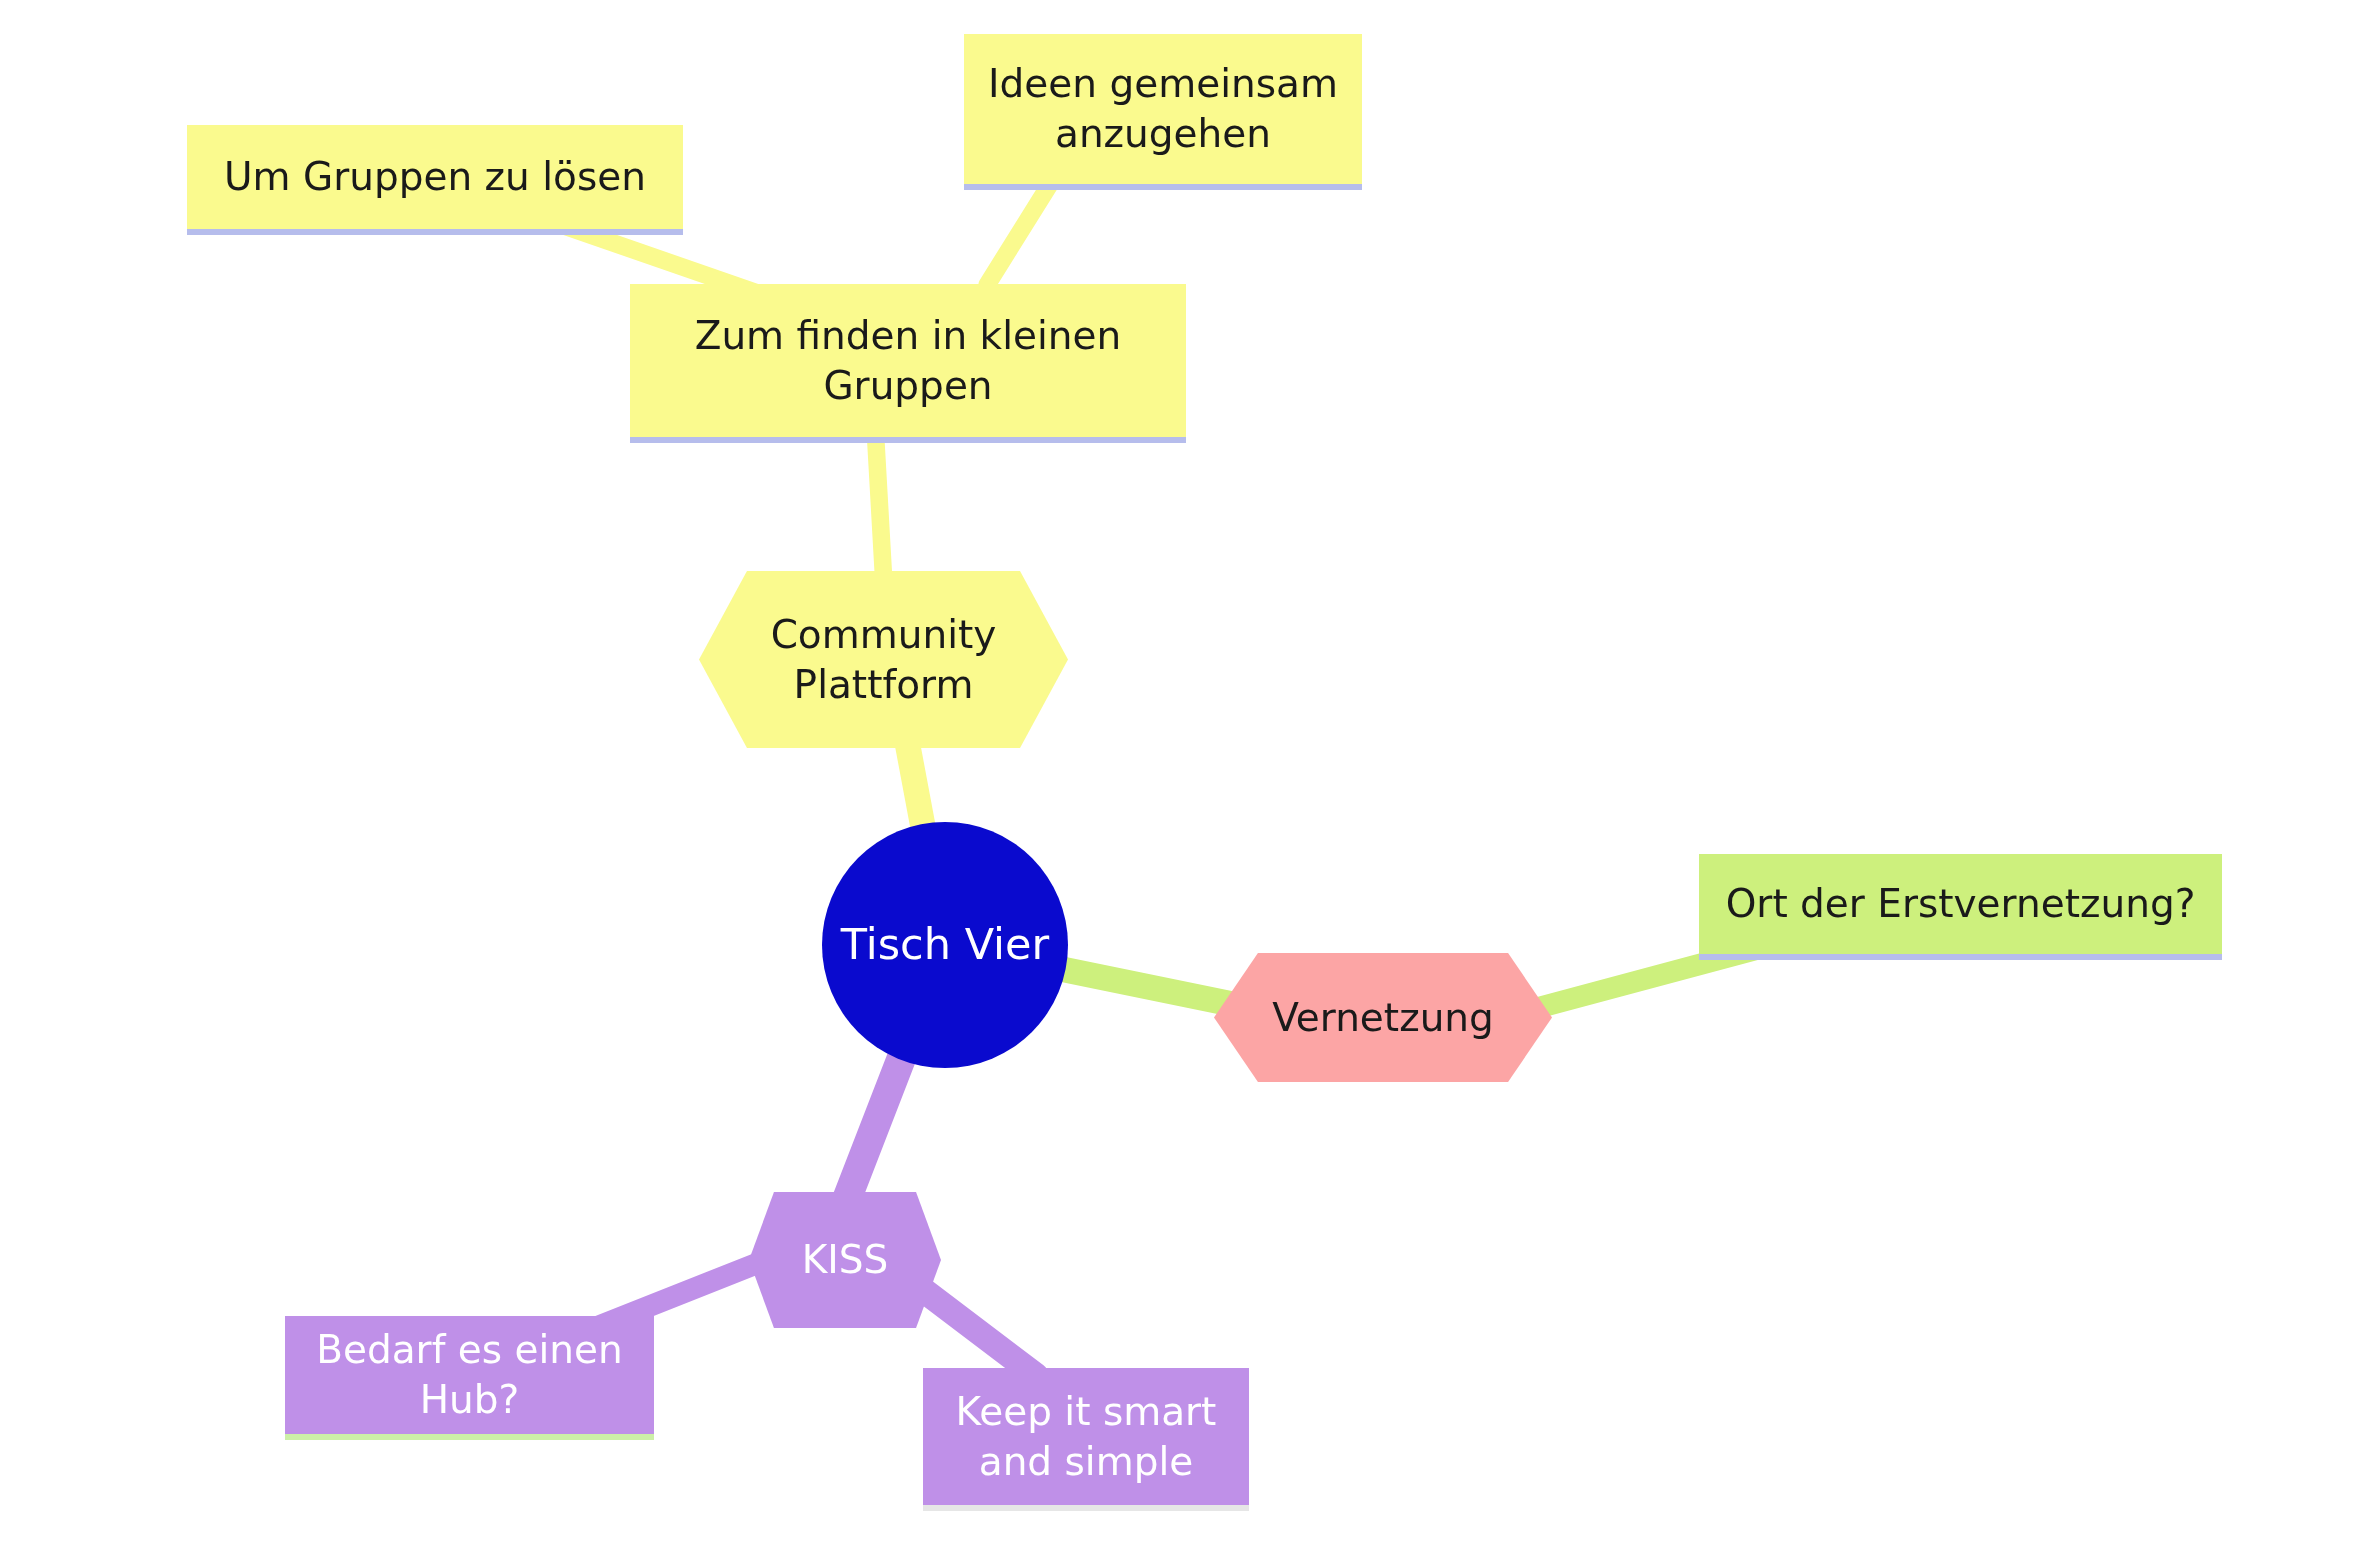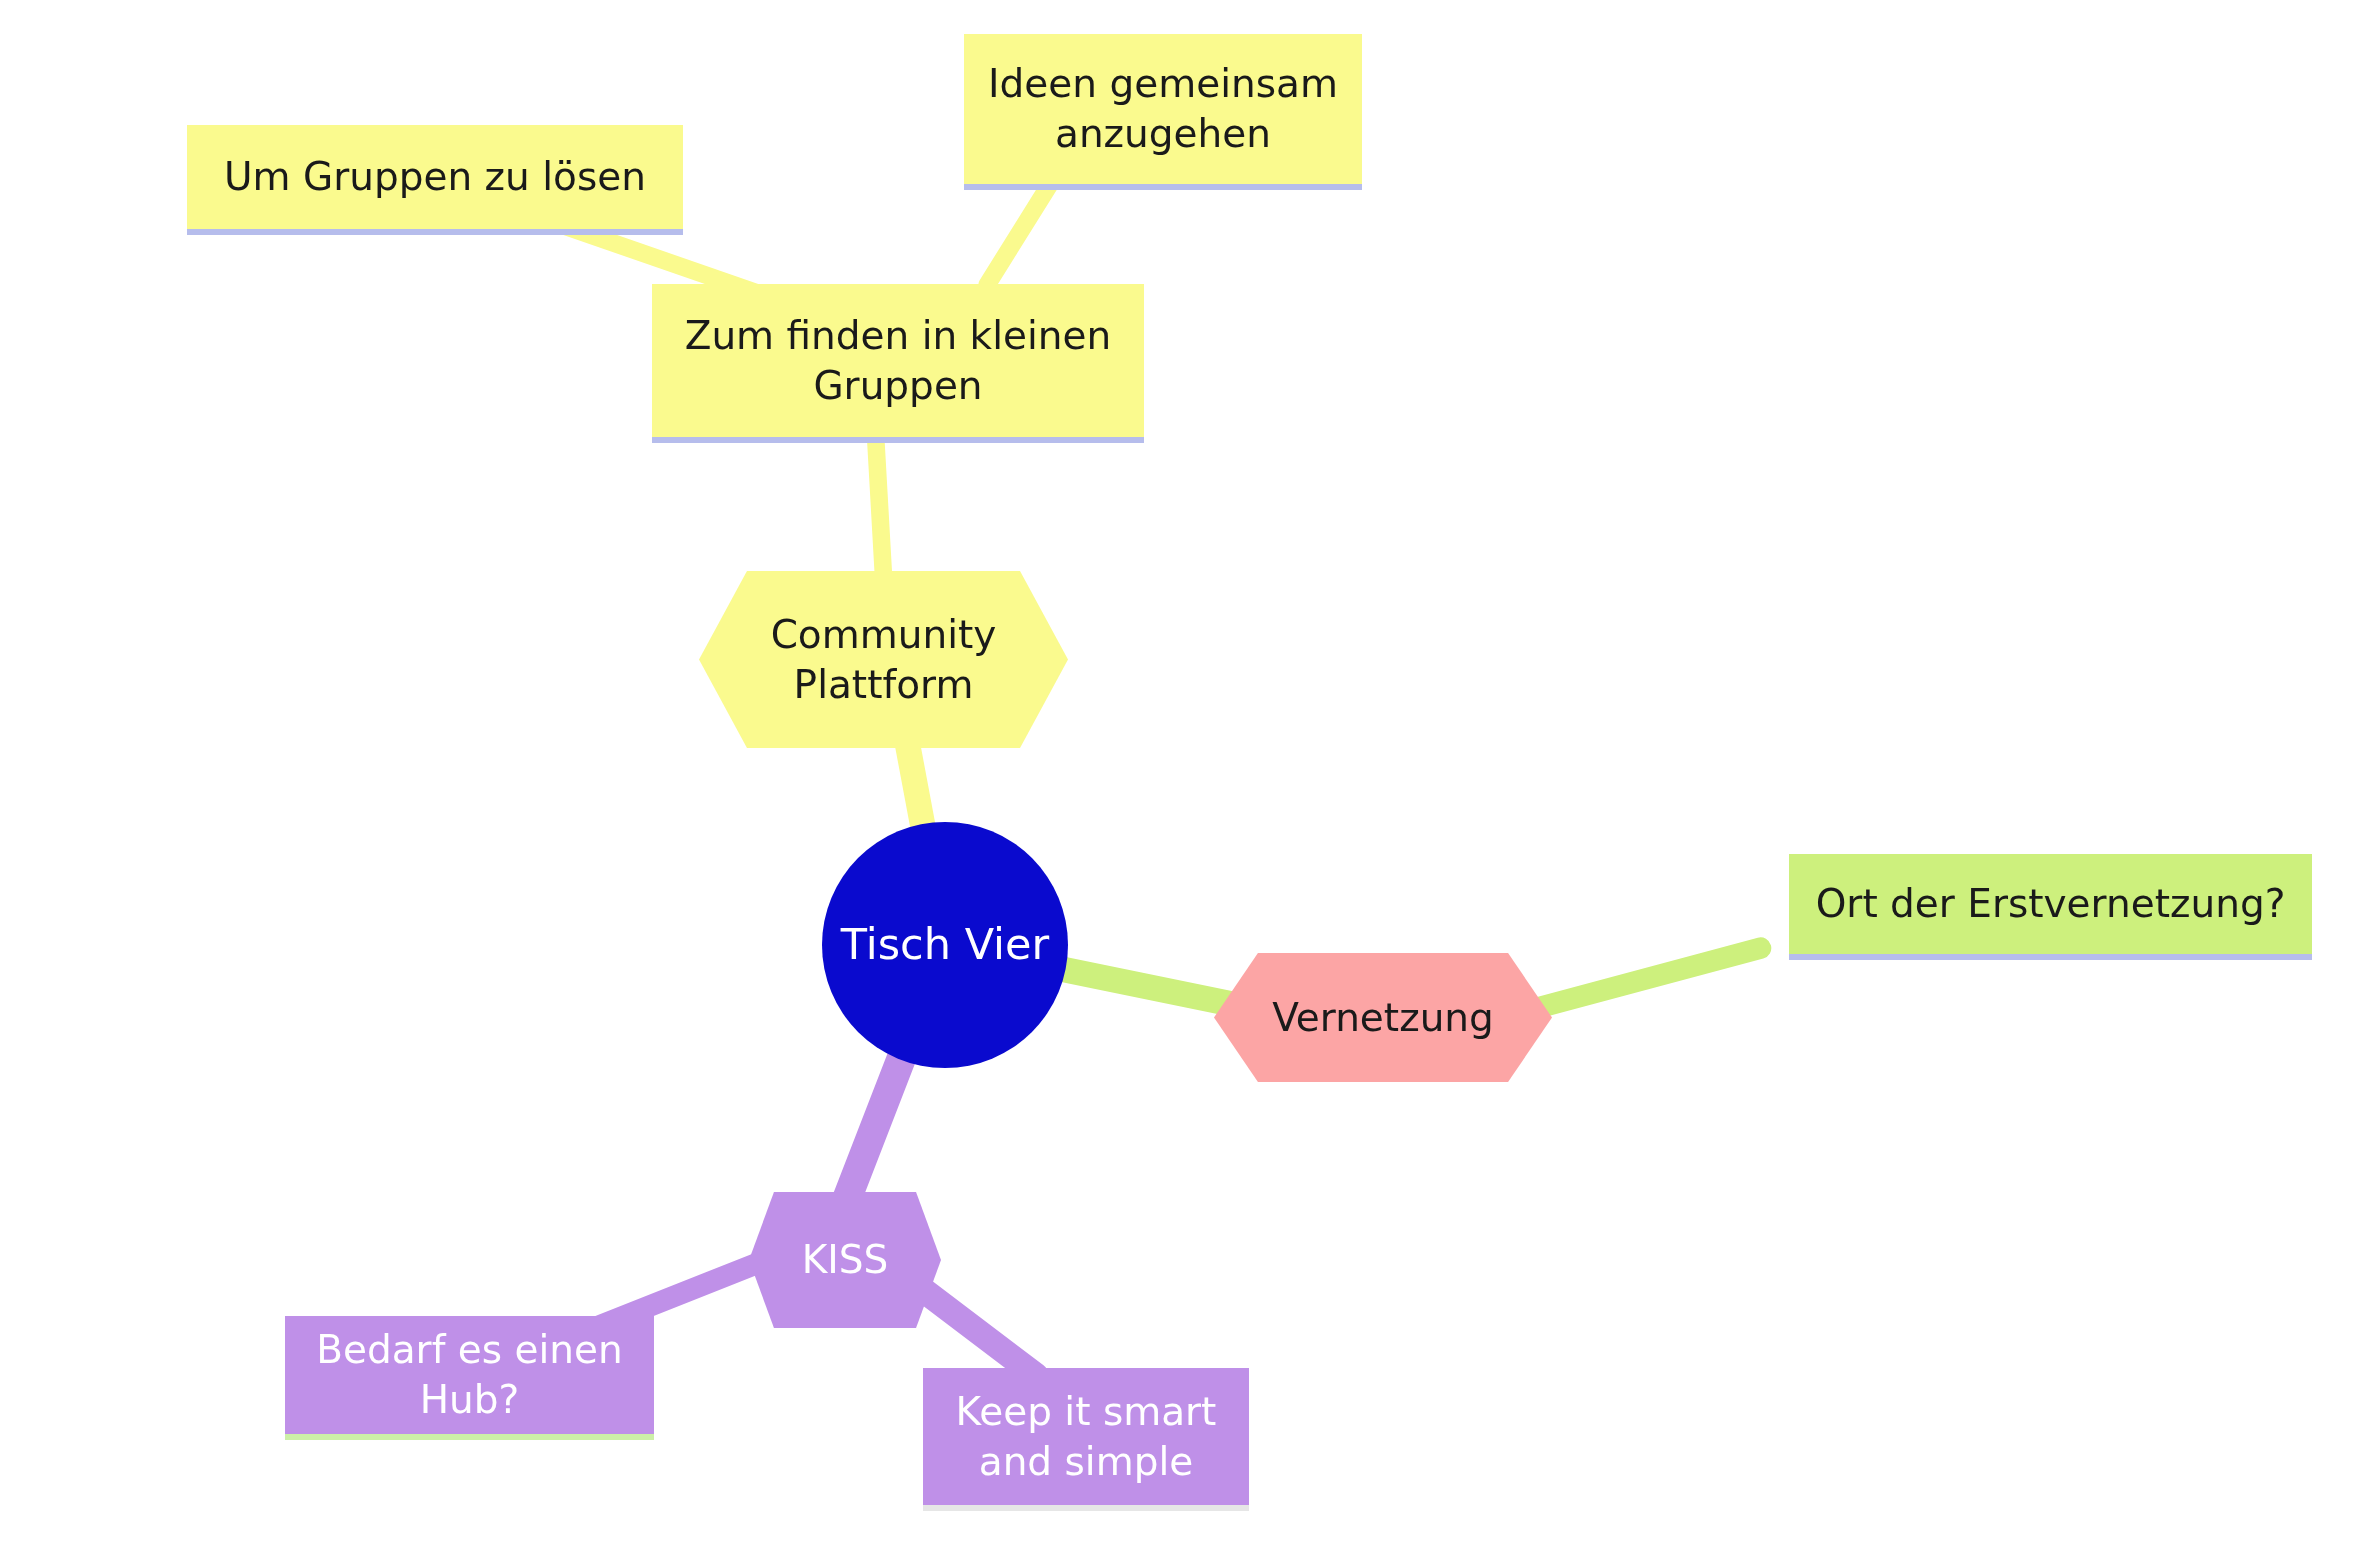--- a/index.html
+++ b/index.html
@@ -78,39 +78,39 @@
 
   <div class="node box yellow" style="left:187px; top:113px; width:496px; height:110px;">
     <span class="label">Um Gruppen zu lösen</span>
   </div>
 
   <div class="node box yellow" style="left:964px; top:22.4px; width:398px; height:156px;">
     <span class="label">Ideen gemeinsam
 anzugehen</span>
   </div>
 
-  <div class="node box yellow" style="left:652px; top:272px; width:492px; height:159px;justify-content:center;">
+  <div class="node box yellow" style="left:630px; top:272px; width:556px; height:159px;justify-content:center;">
     <span class="label">Zum finden in kleinen
 Gruppen</span>
   </div>
 
   <div class="node hex yellow" style="left:699px; top:571px; width:369px; height:177px;">
     <span class="label">Community
 Plattform</span>
   </div>
 
   <div class="node root" style="left:822px; top:822px; width:246px; height:246px;">
     <span class="label">Tisch Vier</span>
   </div>
 
   <div class="node hex green" style="left:1214px; top:953px; width:338px; height:129px;">
     <span class="label">Vernetzung</span>
   </div>
 
-  <div class="node box green" style="left:1789px; top:854px; width:523px; height:106px;">
+  <div class="node box green" style="left:1699px; top:854px; width:523px; height:106px;">
     <span class="label">Ort der Erstvernetzung?</span>
   </div>
 
   <div class="node hex purple" style="left:749px; top:1192px; width:192px; height:136px;">
     <span class="label">KISS</span>
   </div>
 
   <div class="node box purple ul-green" style="left:285px; top:1316px; width:369px; height:124px;">
     <span class="label">Bedarf es einen
 Hub?</span>

